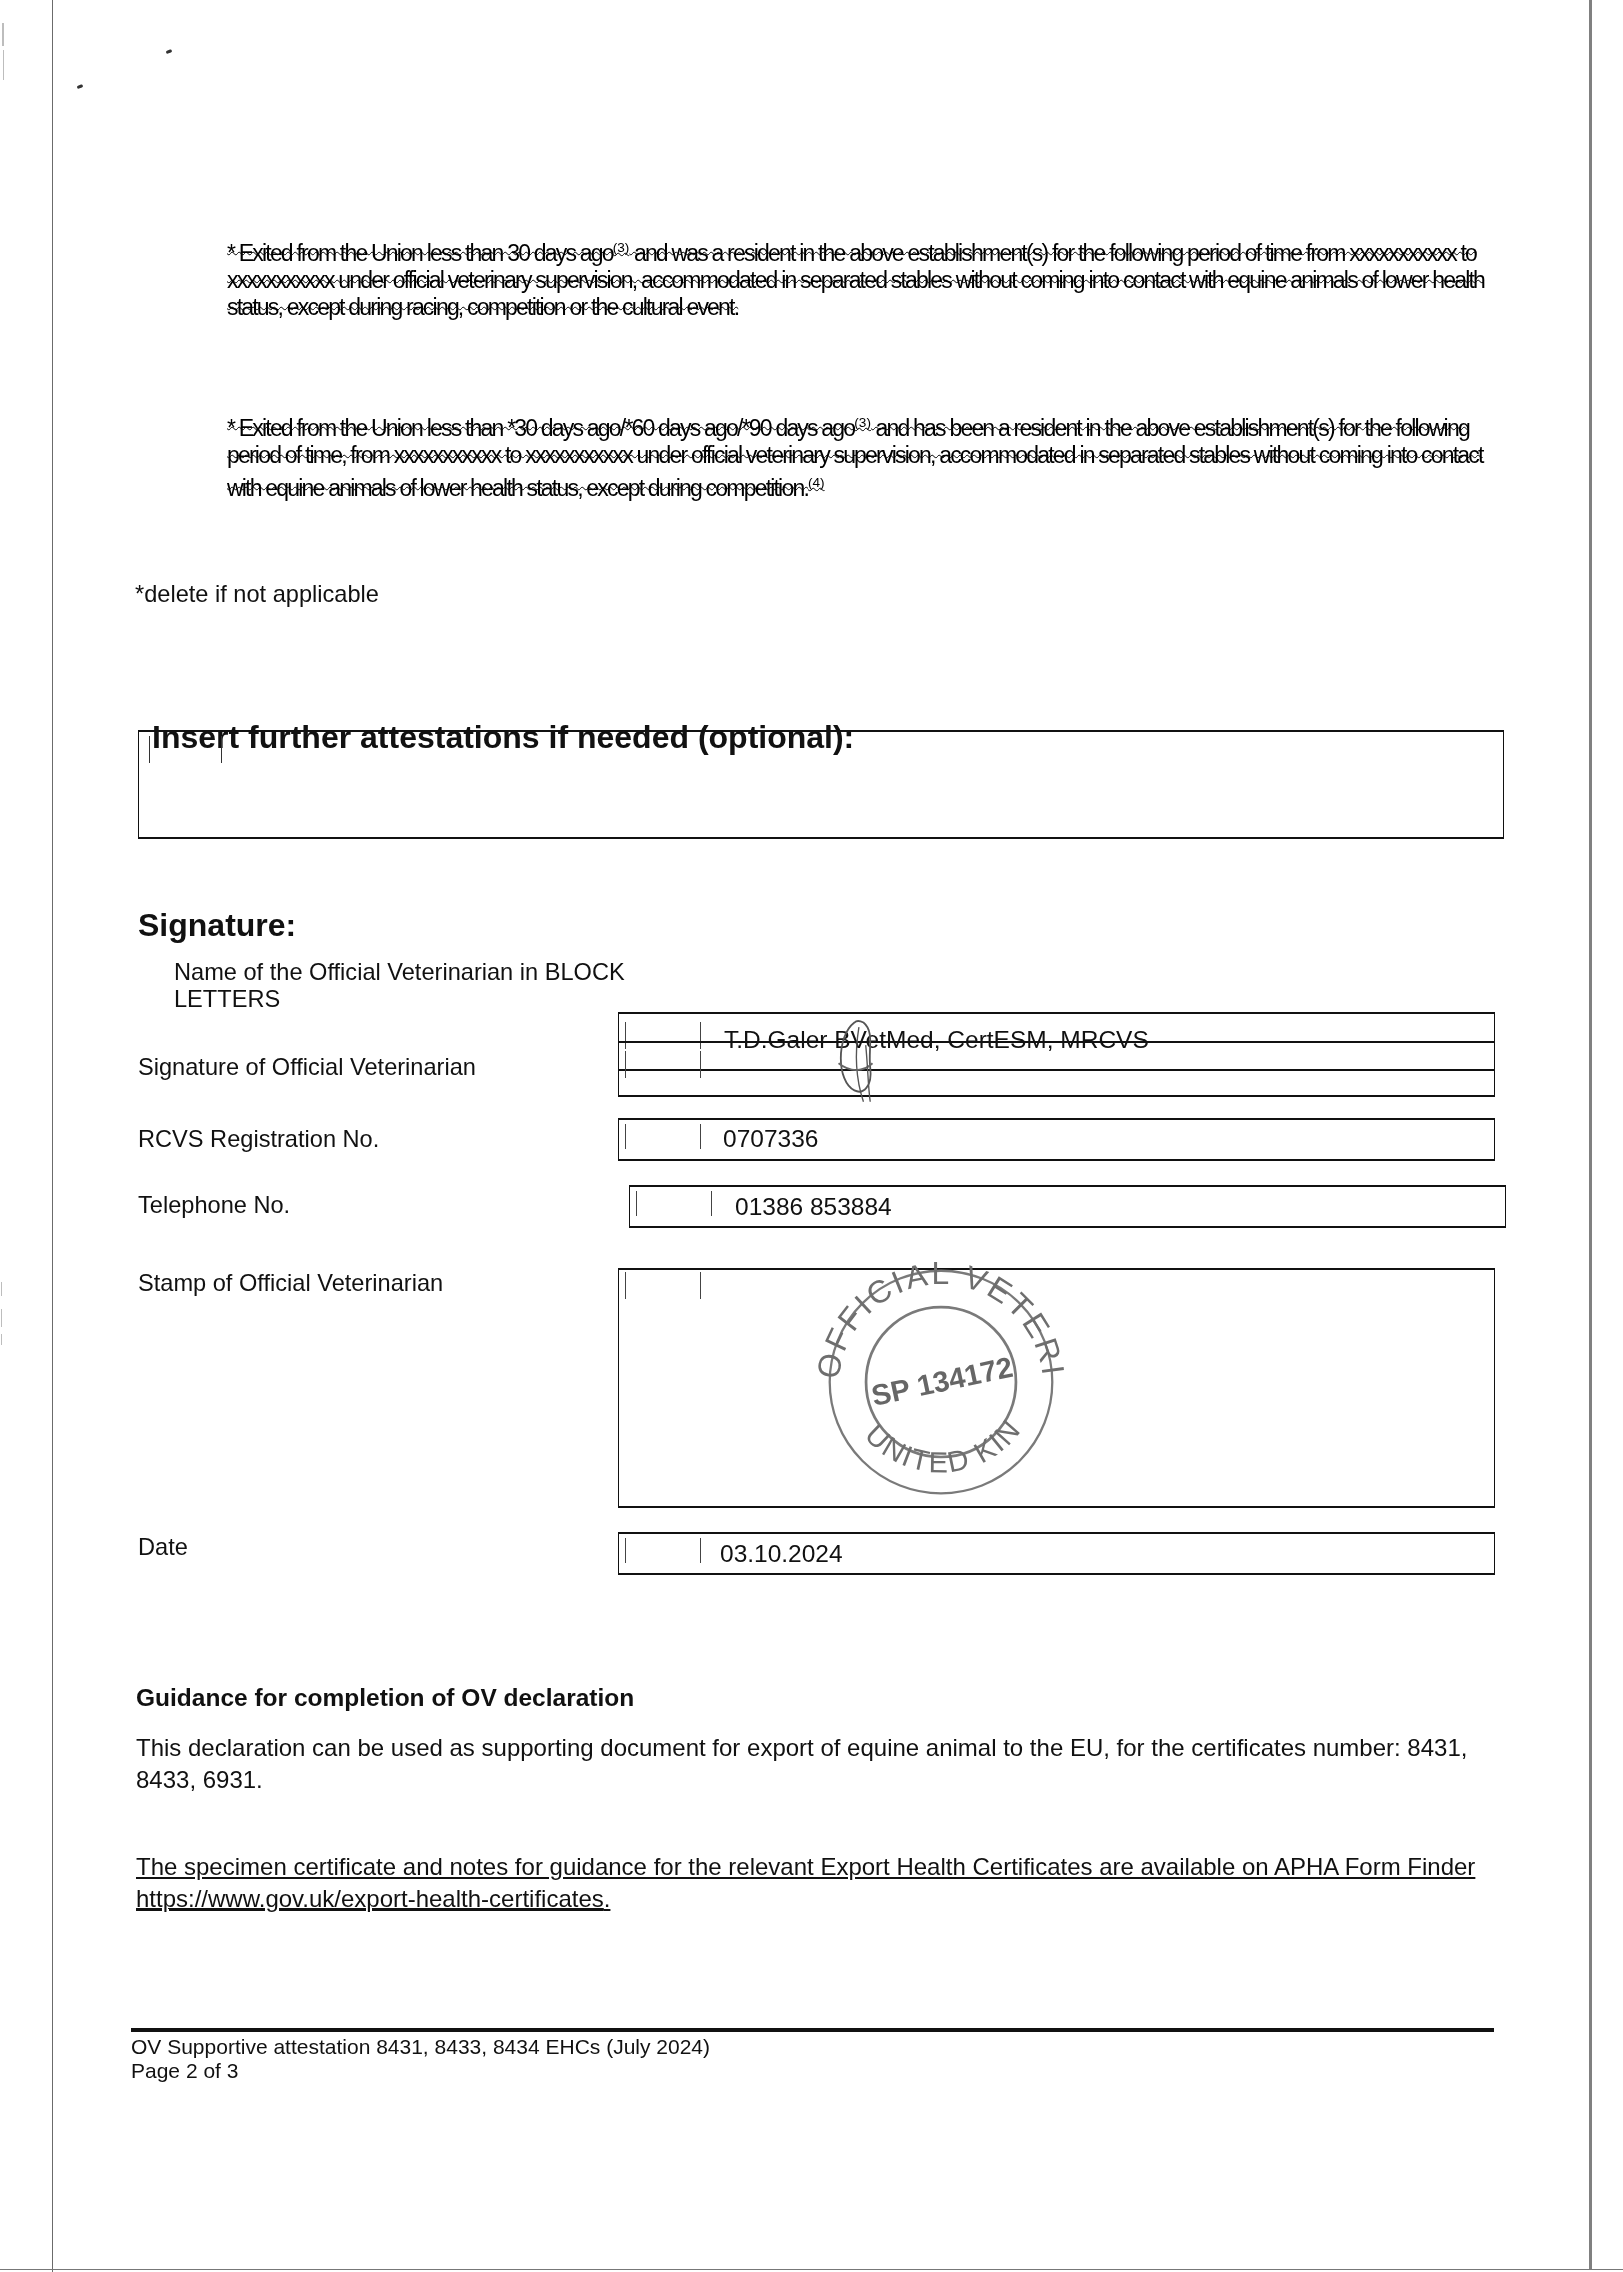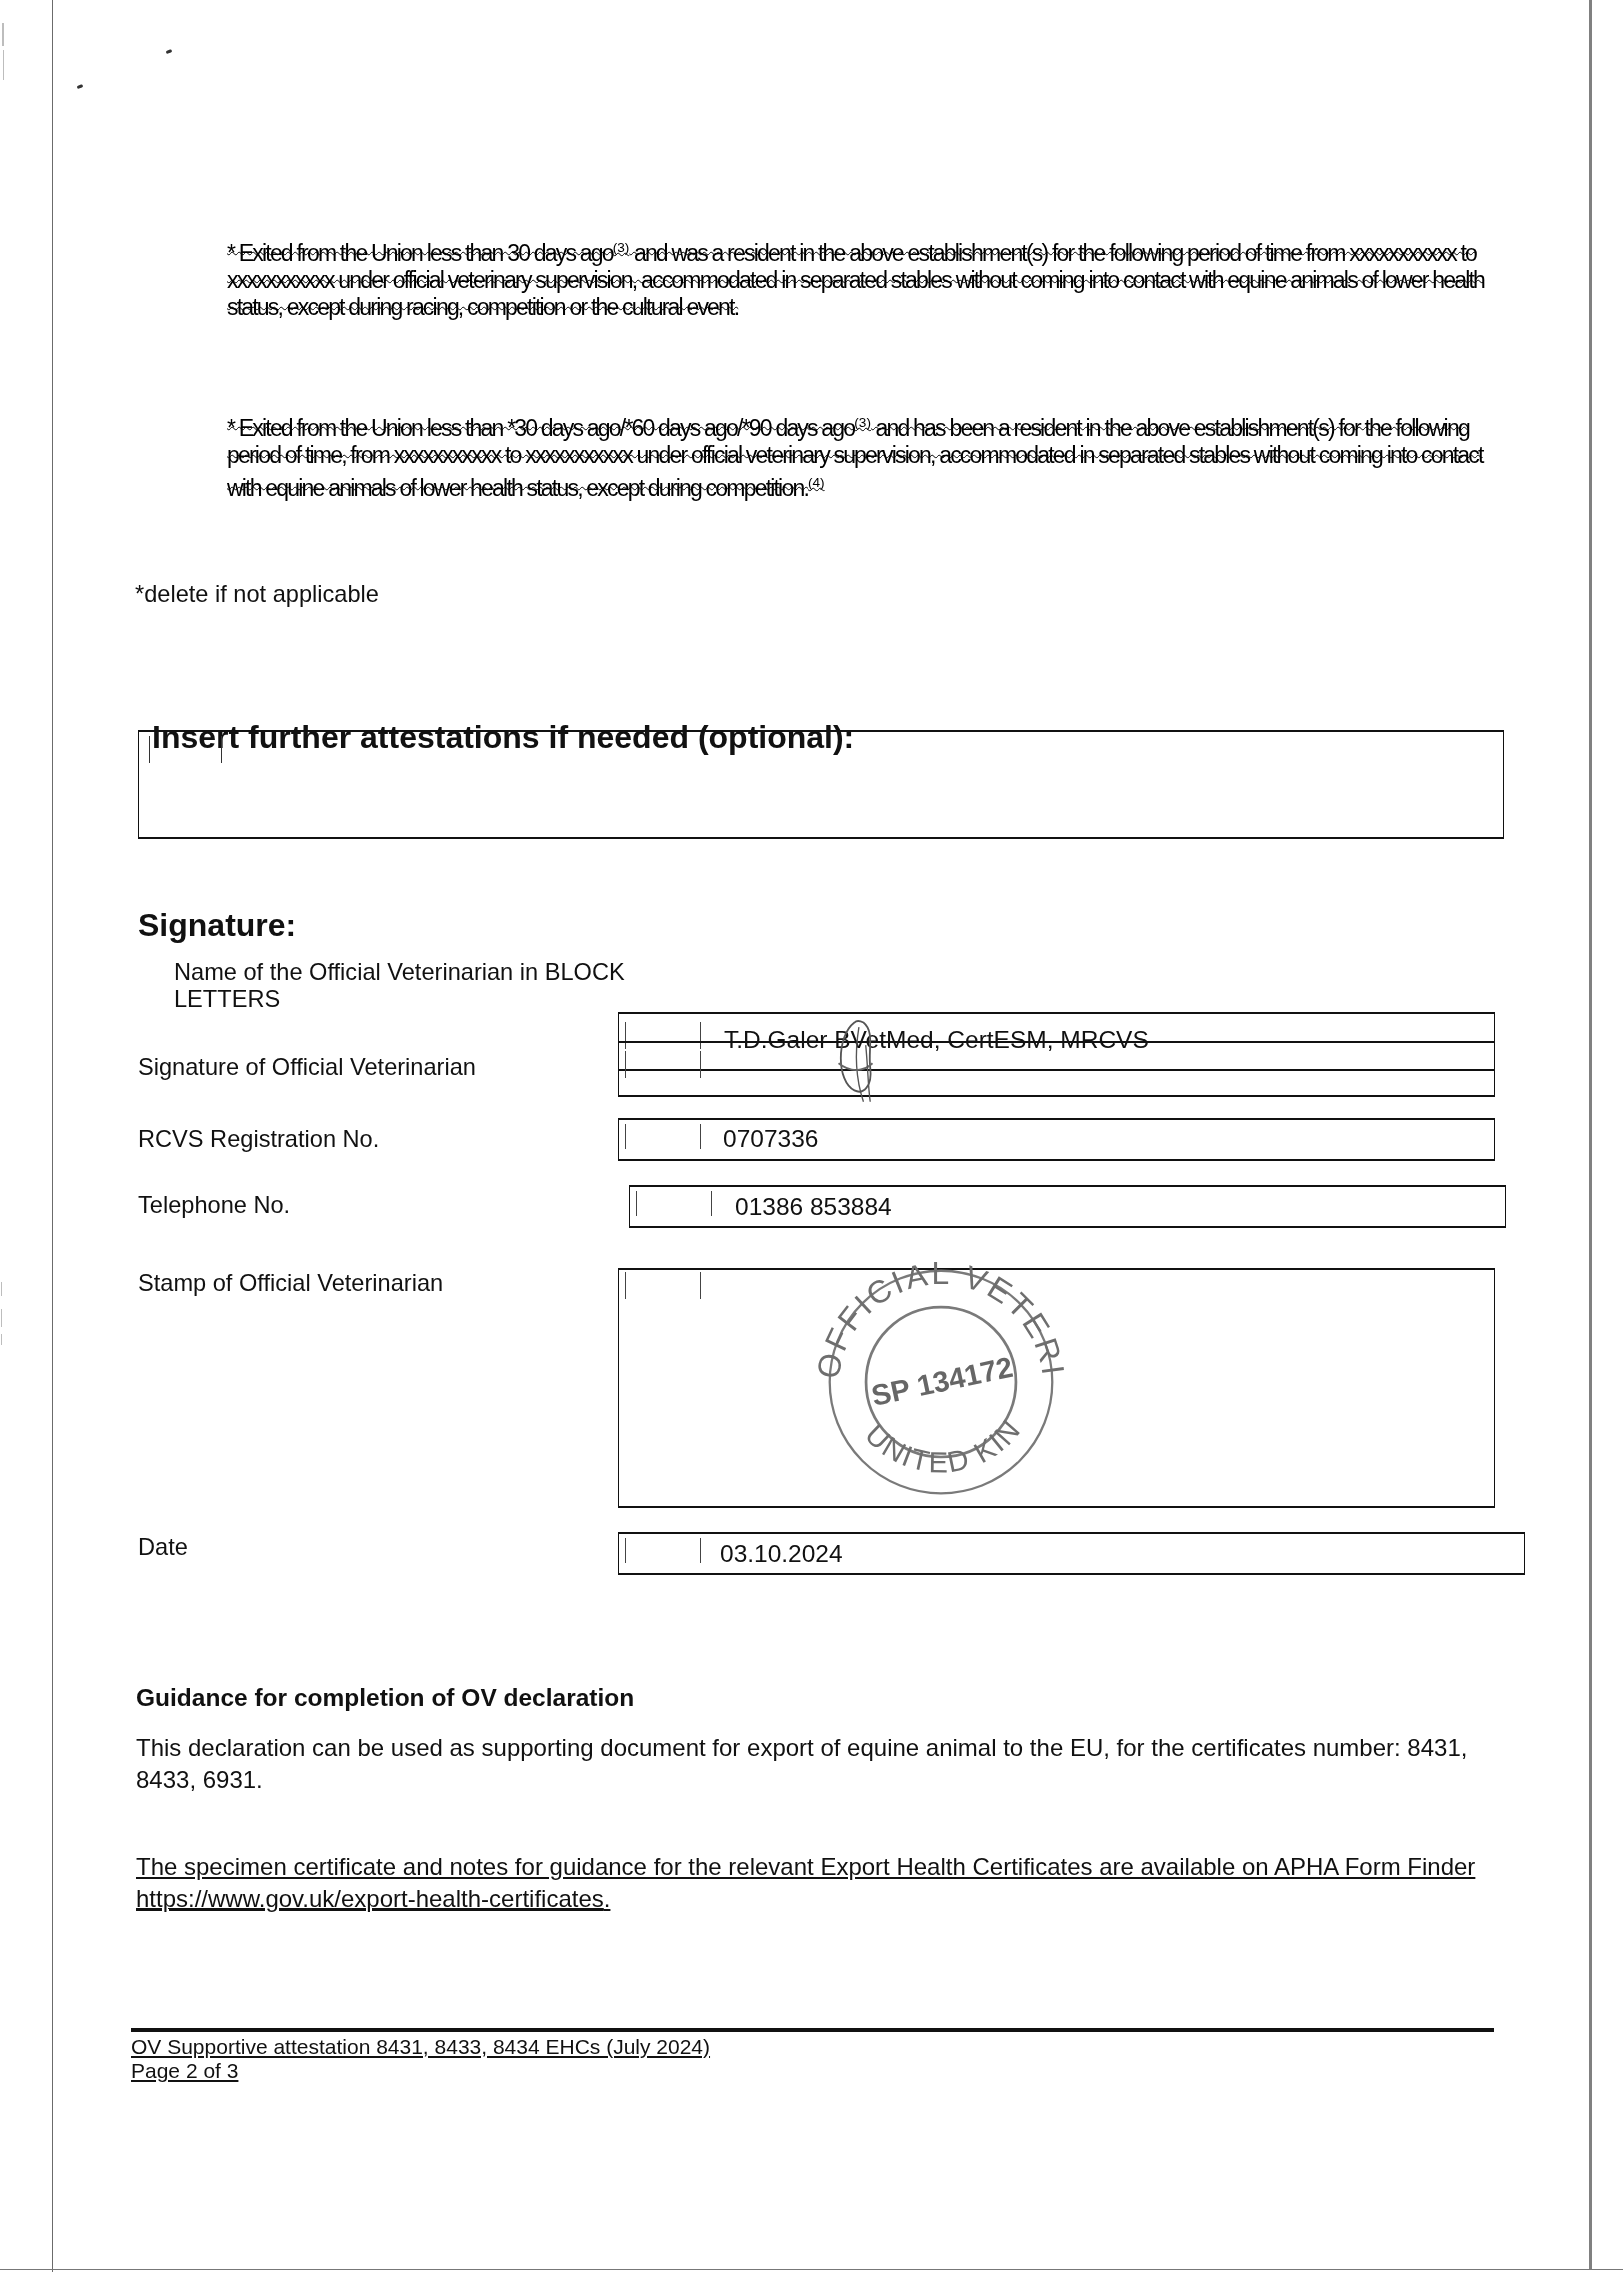--- a/index.html
+++ b/index.html
@@ -35,21 +35,21 @@
     .field-value { position: absolute; left: 105px; font-size: 24.5px; }
 
     .stamp { position: absolute; left: 807px; top: 1250px; width: 268px; height: 255px; }
     .signature { position: absolute; left: 836px; top: 1018px; width: 73px; height: 86px; }
 
     .guide-title { position: absolute; left: 136px; top: 1684px; font-size: 24.5px; font-weight: bold; }
     .guide-p { position: absolute; left: 136px; width: 1373px; font-size: 24px; line-height: 32px; }
     .link { text-decoration: underline; text-decoration-thickness: 1.8px; color: #111; }
 
     .footer-rule { position: absolute; left: 131px; top: 2028px; width: 1363px; height: 3.6px; background: #111; }
-    .footer-text { position: absolute; left: 131px; font-size: 21px; line-height: 23.6px; text-decoration: underline; }
+    .footer-text { position: absolute; left: 131px; font-size: 21px; line-height: 23.6px; }
   </style>
 </head>
 <body>
 
 <div class="page-border-left"></div>
 <div class="page-border-right"></div>
 <div class="page-border-bottom"></div>
 <div class="scan-mark" style="left:1.8px;top:23px;height:23px;"></div>
 <div class="scan-mark" style="left:2.7px;top:50px;height:29.5px;"></div>
 <div class="scan-mark" style="left:0.5px;top:1282px;height:13.6px;"></div>
@@ -120,21 +120,21 @@
   <text font-family="Liberation Sans, sans-serif" font-size="70" fill="#6e6e6e" letter-spacing="6">
     <textPath href="#topArc" startOffset="2%">OFFICIAL VETERINARIAN</textPath>
   </text>
   <text font-family="Liberation Sans, sans-serif" font-size="64" fill="#6e6e6e" letter-spacing="4">
     <textPath href="#botArc" startOffset="6%">UNITED KINGDOM</textPath>
   </text>
   <text x="300" y="310" text-anchor="middle" font-family="Liberation Sans, sans-serif" font-size="64" font-weight="bold" fill="#666" transform="rotate(-12 300 300)">SP 134172</text>
 </svg>
 
 <div class="field-label" style="top:1534px;">Date</div>
-<div class="field-box" style="top:1532px;height:39px;padding-left:30px;">
+<div class="field-box" style="top:1532px;height:39px;">
   <div class="cursor1" style="top:3.6px;height:25px;"></div>
   <div class="cursor2" style="top:3.6px;height:25px;"></div>
   <div class="field-value" style="top:6.4px;left:101px;">03.10.2024</div>
 </div>
 
 <div class="guide-title">Guidance for completion of OV declaration</div>
 <div class="guide-p" style="top:1732px;">This declaration can be used as supporting document for export of equine animal to the EU, for the certificates number: 8431, 8433, 6931.</div>
 <div class="guide-p" style="top:1851px;text-decoration:underline;"><span>The specimen certificate and notes for guidance for the relevant Export Health Certificates are available on APHA Form Finder </span><span class="link">https://www.gov.uk/export-health-certificates</span><span>.</span></div>
 
 <div class="footer-rule"></div>

